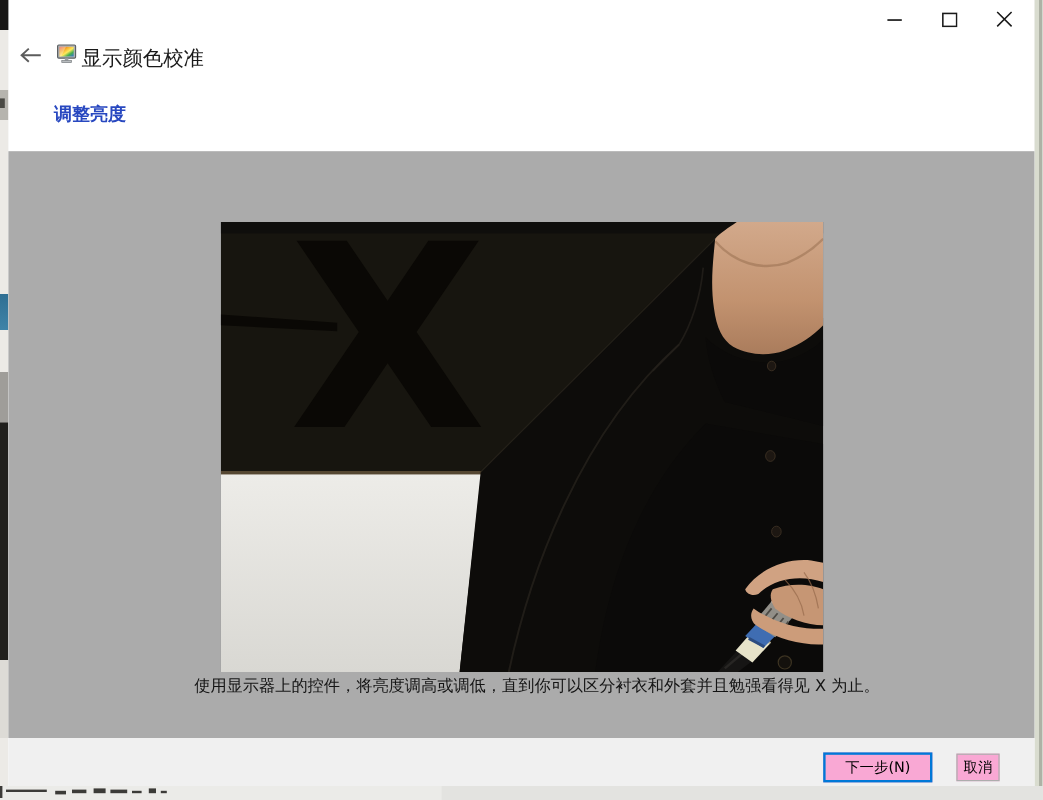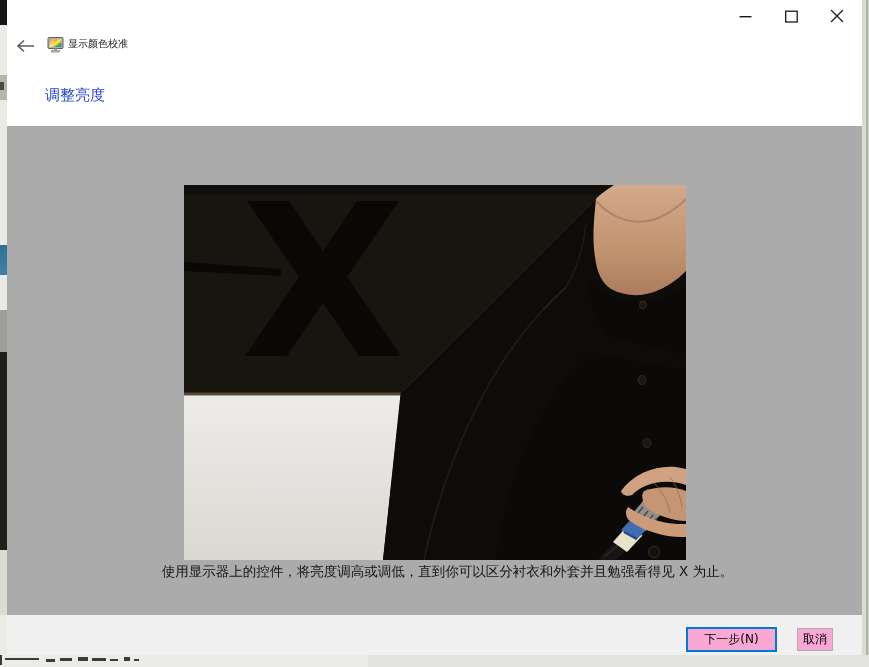--- a/index.html
+++ b/index.html
@@ -22,23 +22,23 @@
     background:linear-gradient(90deg,#d9dccf 0 4px,#aeb2a5 4px 6px,#cfd3c6 6px 7px); }
 
   
   #window { left:7px; top:0; width:855px; height:655px; background:#ffffff; }
 
   .winctl { position:absolute; top:5px; width:24px; height:22px; display:flex; align-items:center; justify-content:center; cursor:default; }
   #min-btn { left:726px; } #max-btn { left:772px; } #close-btn { left:818px; }
 
   #back-btn { left:5px; top:34px; width:26px; height:24px; display:flex; align-items:center; justify-content:center; }
   #app-icon { left:40px; top:36px; width:17px; height:17px; }
-  #app-title { left:61px; top:37px; font-size:10px; color:#191919; white-space:nowrap; }
+  #app-title { left:61px; top:37px; font-size:17px; color:#191919; white-space:nowrap; }
 
-  #page-heading { left:38px; top:86px; font-size:15px; color:#2848c0; white-space:nowrap; }
+  #page-heading { left:38px; top:86px; font-size:15px; color:#2848c0; white-space:nowrap;font-weight:bold; }
 
   #content-area { left:0; top:126px; width:855px; height:489px; background:#ababab; }
   #sample-photo { left:177px; top:59px; width:502px; height:375px; }
   #instruction { left:0; top:437px; width:855px; text-align:center; font-size:13.5px; color:#141414;
                  transform:translateX(13px); white-space:nowrap; }
 
   #footer-bar { left:0; top:615px; width:855px; height:40px; background:#f0f0f0; }
   .btn { position:absolute; display:flex; align-items:center; justify-content:center;
          font-size:12px; color:#000; background:#f9a8d4; cursor:default; }
   #next-btn { left:679px; top:12px; width:91px; height:25px; border:2px solid #0078d7; }

